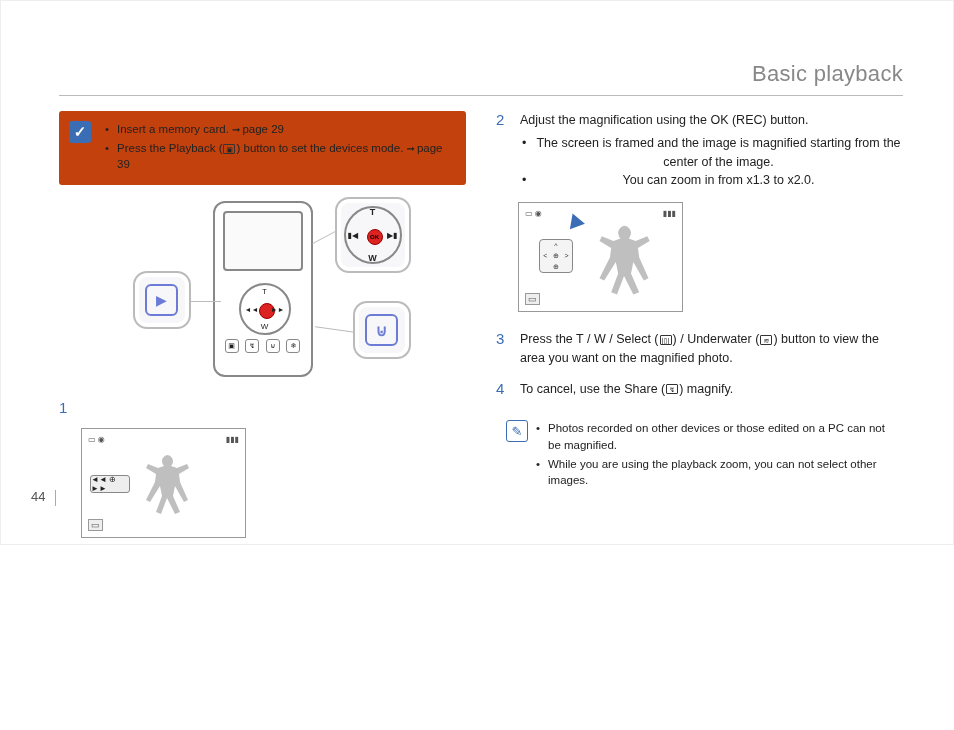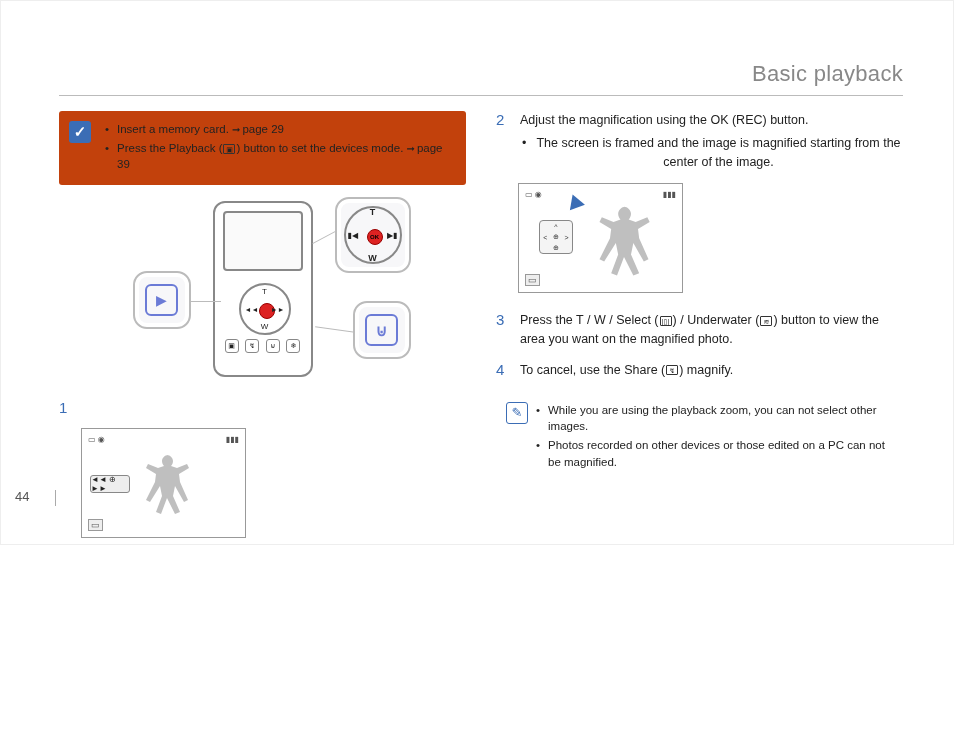--- a/index.html
+++ b/index.html
@@ -106,21 +106,21 @@
     width:34px; height:34px; border:1px solid #888; border-radius:4px;
     background:#f4f4f4; display:grid; grid-template-columns:1fr 1fr 1fr; grid-template-rows:1fr 1fr 1fr;
     font-size:7px; color:#333; align-items:center; justify-items:center;
   }
   .arrow-blue {
     position:absolute; top:10px; left:48px;
     width:0;height:0;border-left:8px solid transparent;border-right:8px solid transparent;border-bottom:14px solid #3b6db5;
     transform: rotate(-20deg);
   }
   .page-num {
-    position: absolute; bottom: 40px; left: 14px;
+    position: absolute; bottom: 40px; left: 30px;
     font-size: 13px; color: #555;
   }
   .page-bar {
     position:absolute; bottom:38px; left:54px; width:1px; height:16px; background:#aaa;
   }
   .inline-icon {
     display:inline-block; width:12px; height:10px; border:1px solid #333; vertical-align:middle; margin:0 1px;
     border-radius:1px; position:relative; font-size:7px; text-align:center; line-height:9px;
   }
   .page-ref::before { content:"➞"; font-size:10px; margin-right:2px;}
@@ -249,20 +249,21 @@
       </div>
     </div>
 
     <div class="col">
       <div class="step">
         <div class="num">2</div>
         <div class="txt">
           <span>Adjust the magnification using the </span><b>OK (REC)</b><span> button.</span>
           <ul>
             <li>The screen is framed and the image is magnified starting from the center of the image.</li>
+            <li>You can zoom in from x1.3 to x2.0.</li>
           </ul>
         </div>
       </div>
 
       <div class="screen-illus">
         <div class="top-icons">
           <span>▭ ◉</span>
           <span>▮▮▮</span>
         </div>
         <div class="arrow-blue"></div>
@@ -295,22 +296,22 @@
       <div class="step">
         <div class="num">4</div>
         <div class="txt">
           <span>To cancel, use the </span><b>Share</b><span> (</span><span class="inline-icon">↯</span><span>) magnify.</span>
         </div>
       </div>
 
       <div class="note-box plain">
         <div class="info-icon"></div>
         <ul class="note-list">
+          <li>Photos recorded on other devices or those edited on a PC can not be magnified.</li>
           <li>While you are using the playback zoom, you can not select other images.</li>
-          <li>Photos recorded on other devices or those edited on a PC can not be magnified.</li>
         </ul>
       </div>
     </div>
   </div>
 
   <div class="page-num">44</div>
   <div class="page-bar"></div>
 </div>
 
 </body></html>

